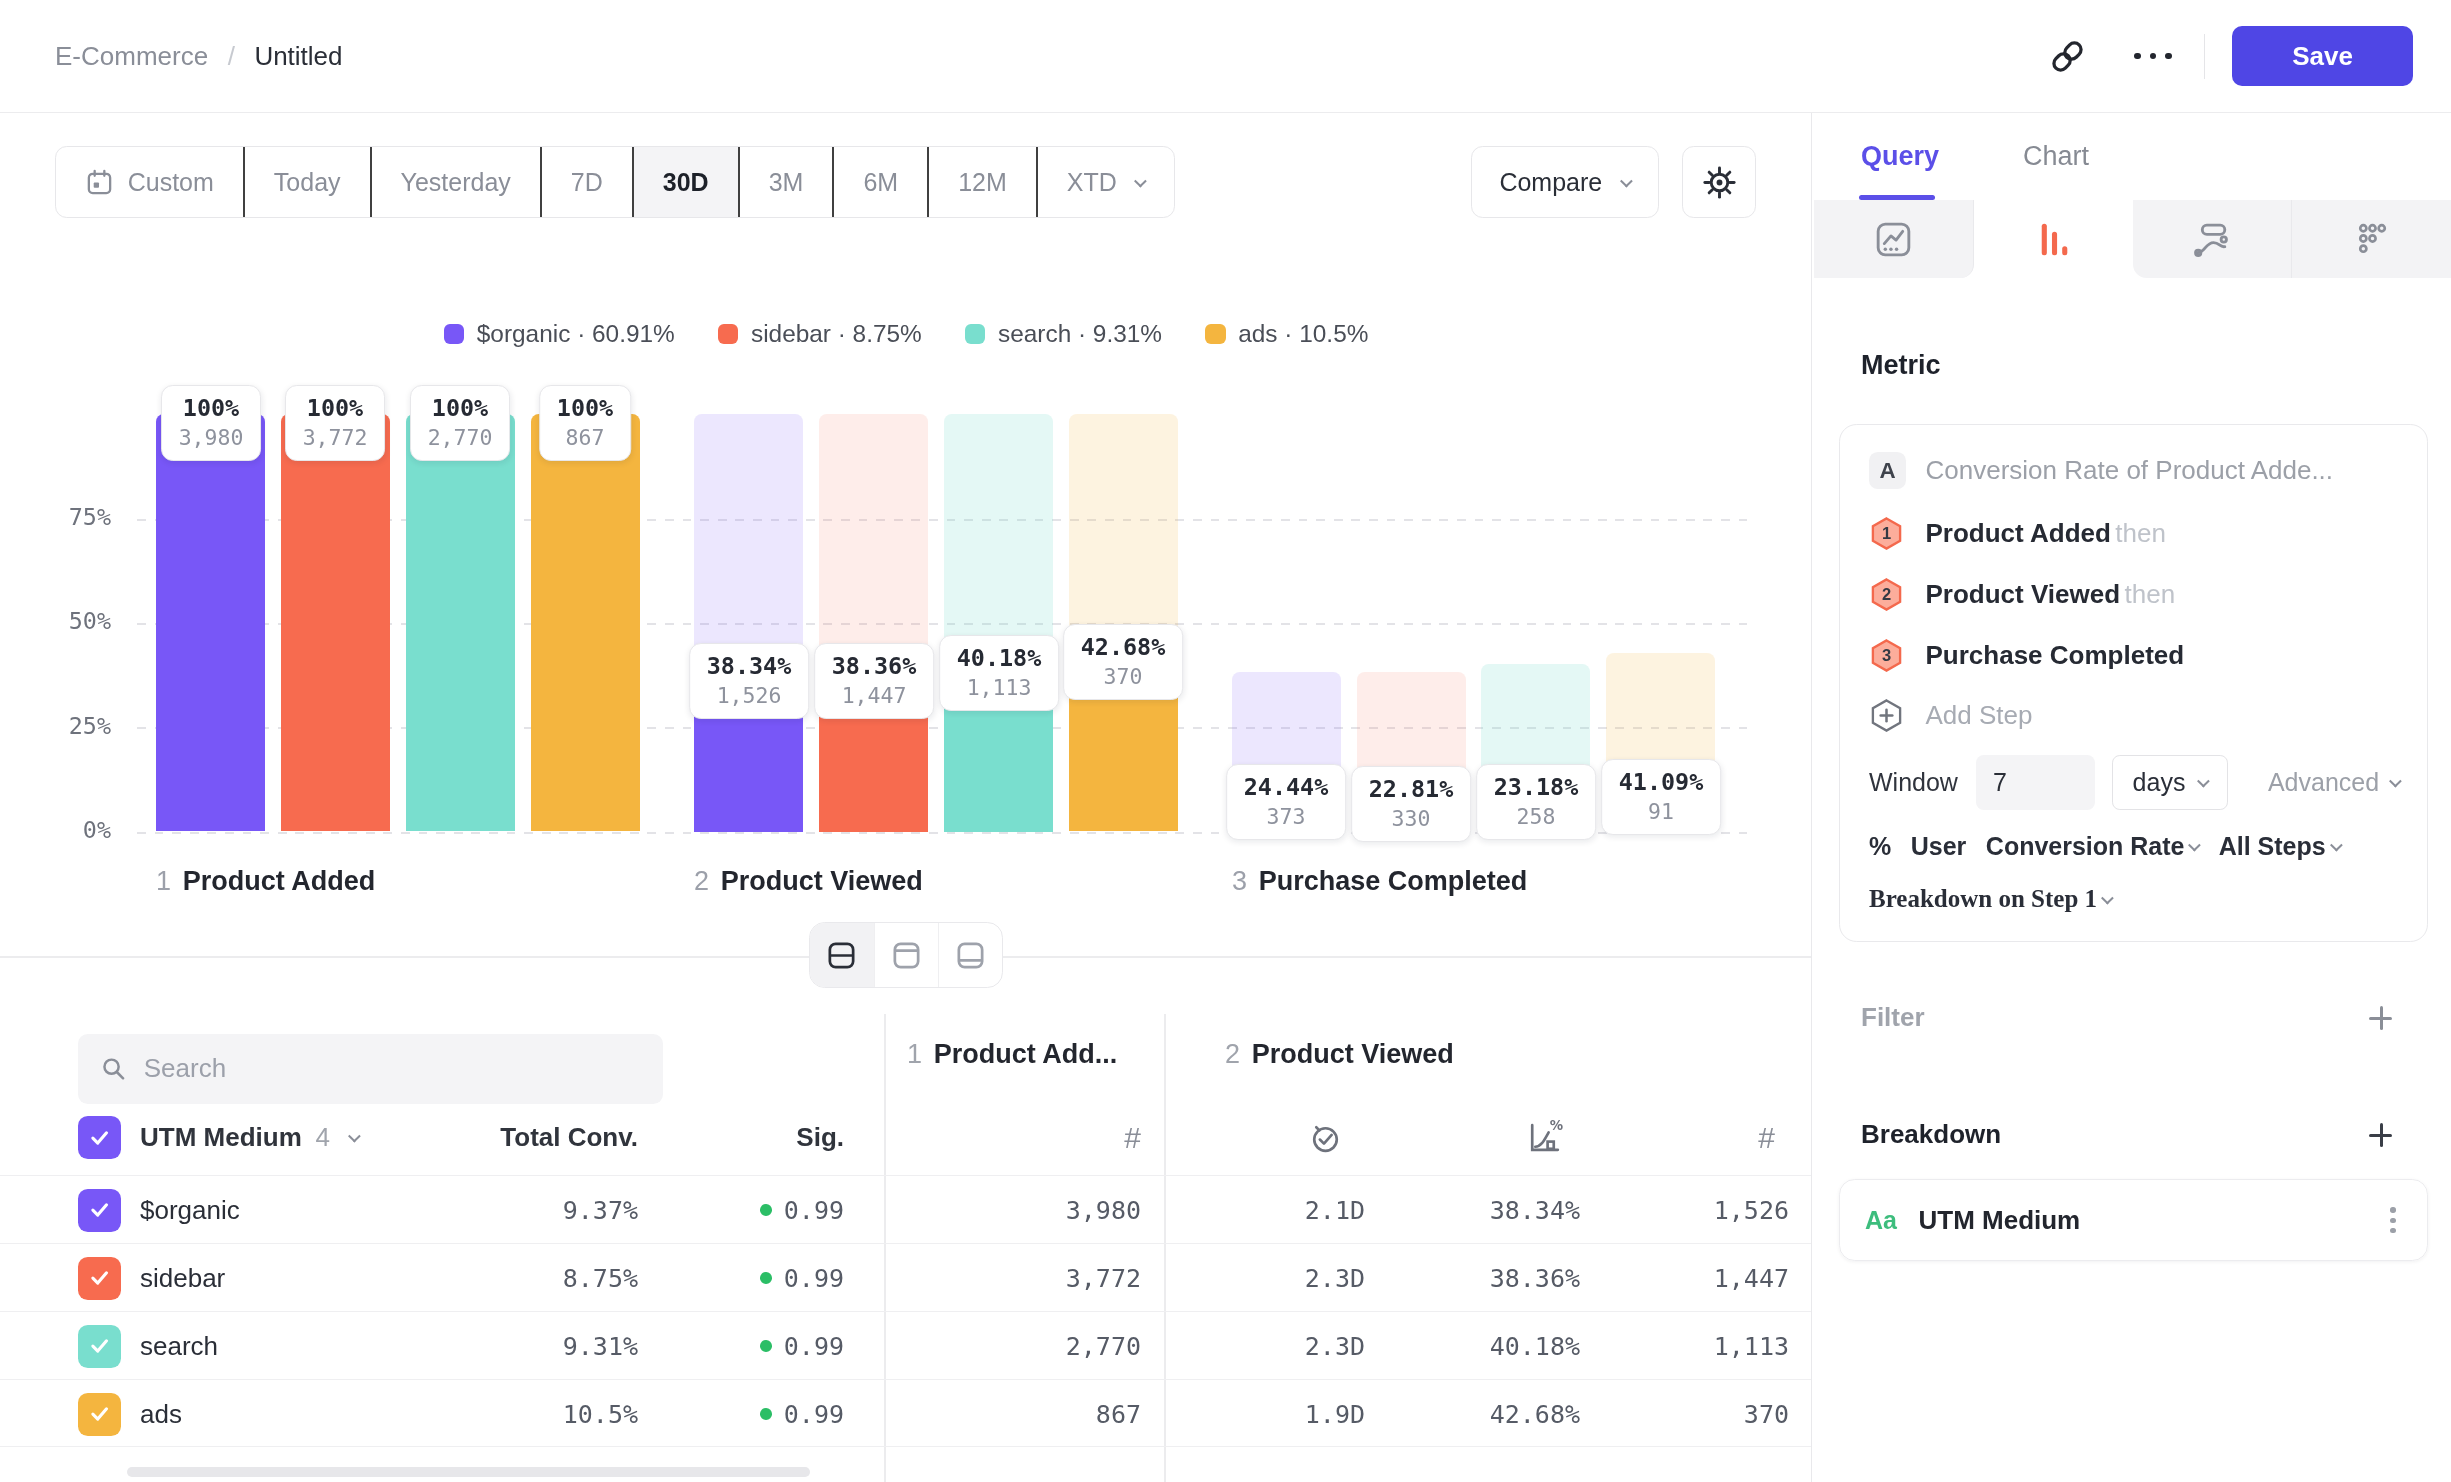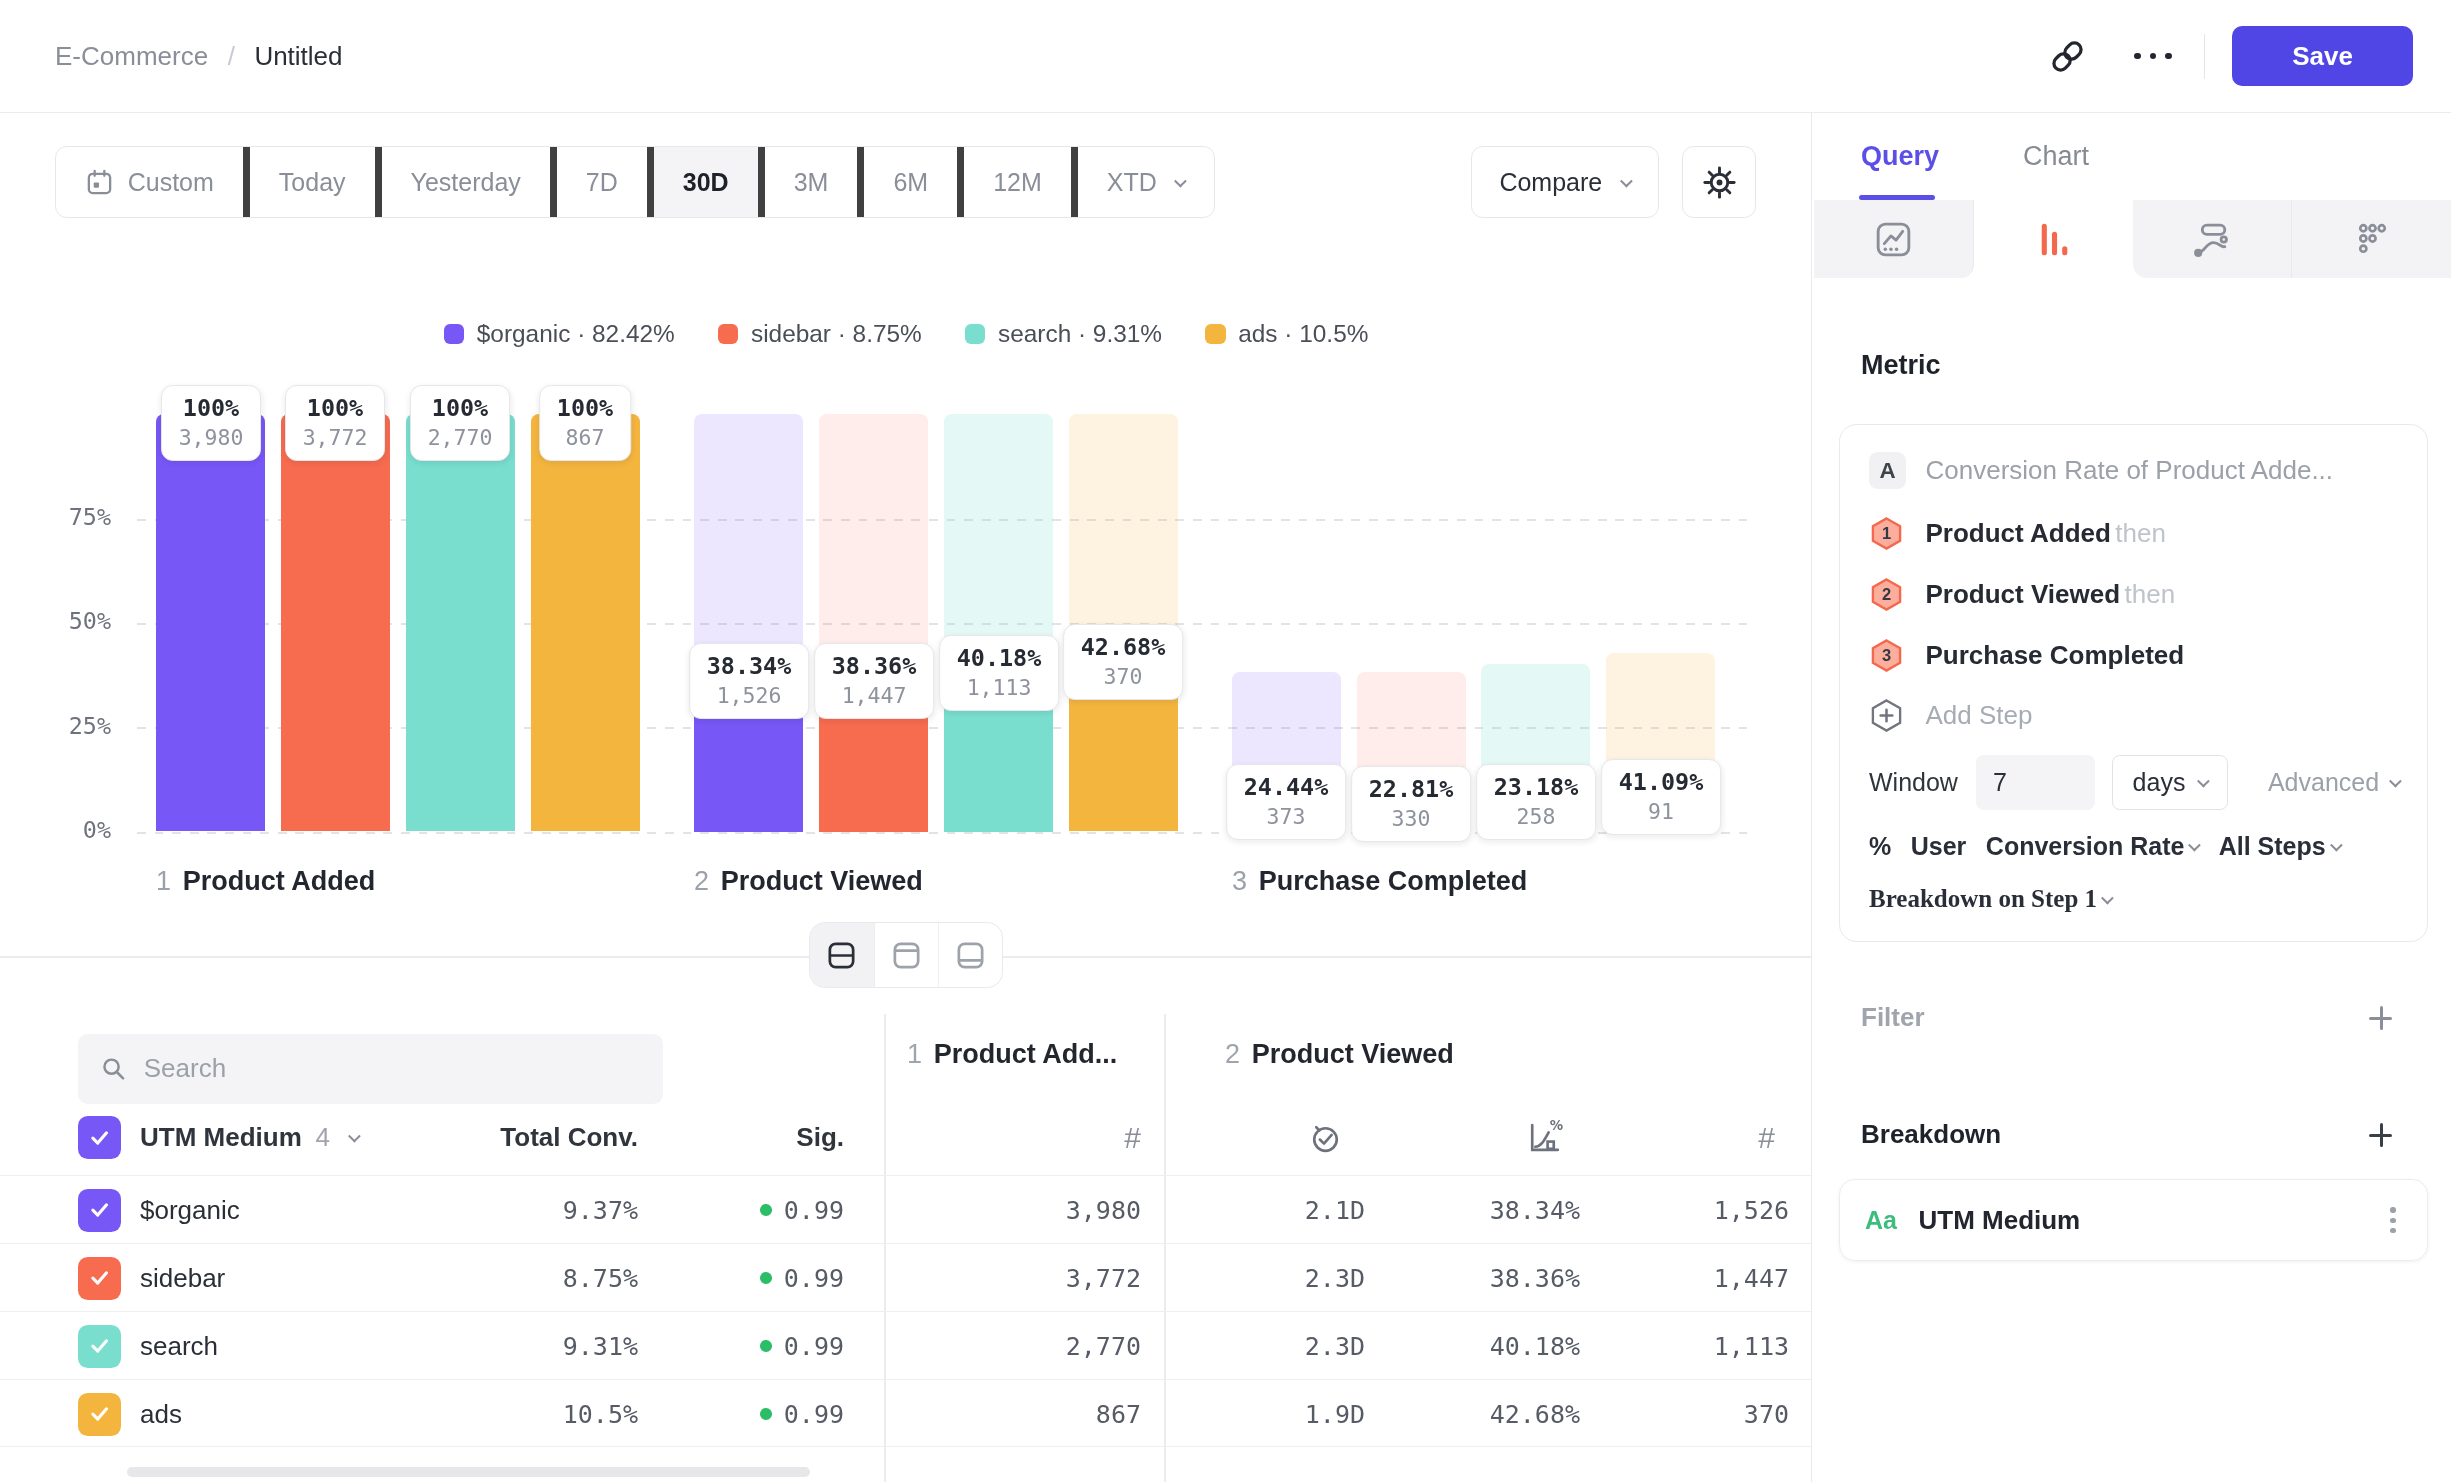--- a/index.html
+++ b/index.html
@@ -21,21 +21,21 @@
   .save-btn { width:181px; height:60px; background:#4F46E5; color:#fff; border:none; border-radius:10px;
     font-size:26px; font-weight:600; font-family:inherit; cursor:pointer; }
 
   
   .left-panel { position:absolute; top:113px; left:0; width:1812px; bottom:0; background:#fff; border-right:1.5px solid #E9E9EC; }
   .right-panel { position:absolute; top:113px; left:1814px; right:0; bottom:0; background:#fff; }
 
   
   .toolbar { position:absolute; top:33px; left:55px; right:55px; height:72px; display:flex; align-items:center; }
   .range-ctl { display:flex; height:72px; border:1.5px solid #E7E7EA; border-radius:11.7px; overflow:hidden; background:#fff; }
-  .range-cell { display:flex; align-items:center; padding:0 29px; font-size:25px; color:#8A8E98; border-left:7px solid #404040; cursor:pointer; white-space:nowrap; gap:13.7px; }
+  .range-cell { display:flex; align-items:center; padding:0 29px; font-size:25px; color:#8A8E98; border-left:2px solid #404040; cursor:pointer; white-space:nowrap; gap:13.7px; }
   .range-cell:first-child { border-left:none; }
   .range-cell.sel { background:#F4F4F6; color:#1D2129; font-weight:600; }
   .tb-right { margin-left:auto; display:flex; align-items:center; gap:23.4px; }
   .tb-btn { display:flex; align-items:center; gap:13.7px; height:72px; padding:0 27px; border:1.5px solid #E7E7EA; border-radius:11.7px; font-size:25px; color:#2A2E37; font-weight:500; background:#fff; cursor:pointer; white-space:nowrap; }
   .tb-btn.icon-only { width:74px; padding:0; justify-content:center; }
   .chev { display:inline-block; width:8.8px; height:8.8px; border-right:2.4px solid #8A8E98; border-bottom:2.4px solid #8A8E98; transform:rotate(45deg) translate(-1px,-1px); margin-left:5.9px; }
 
   
   .legend { position:absolute; top:207px; left:0; width:1812px; display:flex; justify-content:center; gap:43px; }
   .lg-item { display:flex; align-items:center; gap:12.7px; cursor:pointer; }
@@ -225,21 +225,21 @@
           </g>
           <circle cx="20" cy="20" r="3" fill="#2A2E37"></circle>
         </svg>
       </button>
     </div>
   </div>
 
   <div class="legend">
       <div class="lg-item">
        <span class="lg-sw" style="background:#7857F7"></span>
-       <span class="lg-t">$organic · 82.42%</span>
+       <span class="lg-t">$organic · 60.91%</span>
      </div>
       <div class="lg-item">
        <span class="lg-sw" style="background:#F76B4F"></span>
        <span class="lg-t">sidebar · 8.75%</span>
      </div>
       <div class="lg-item">
        <span class="lg-sw" style="background:#79DECE"></span>
        <span class="lg-t">search · 9.31%</span>
      </div>
       <div class="lg-item">

